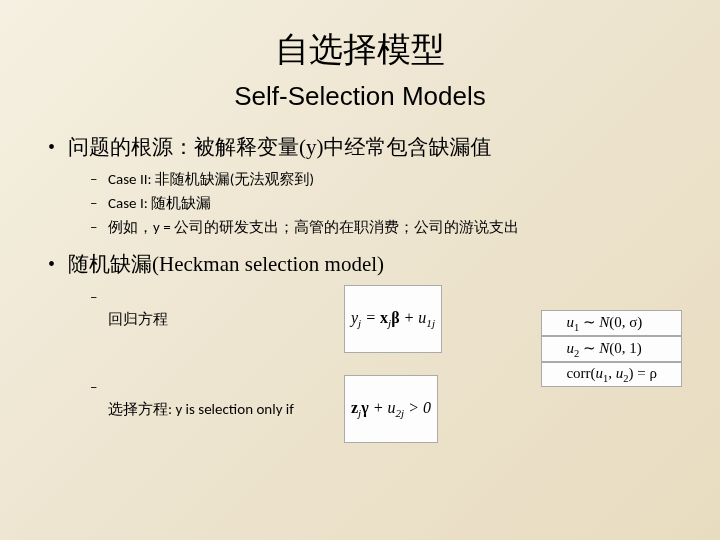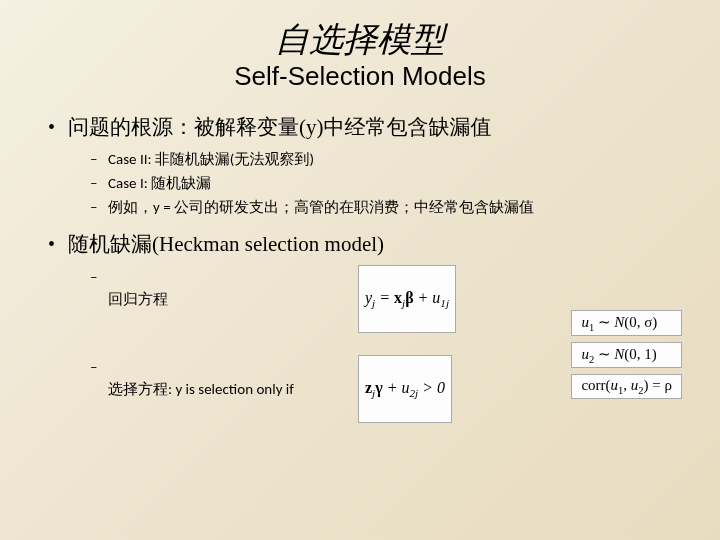--- a/index.html
+++ b/index.html
@@ -20,23 +20,22 @@
     box-sizing: border-box;
   }
   .title-block {
     text-align: center;
     margin-bottom: 20px;
   }
   .title-cn {
     font-size: 34px;
     font-family: "SimSun", serif;
     font-weight: 400;
-    margin: 0;
+    margin: 10px;
     line-height: 1.2;
-    font-style: italic;
   }
   .title-en {
     font-size: 26px;
     font-family: Liberation Sans, sans-serif;
     margin: 0;
     line-height: 1.2;
   }
   ul.top {
     list-style: none;
     padding: 0;
@@ -72,21 +71,21 @@
   }
   ul.sub > li::before {
     content: "–";
     position: absolute;
     left: 22px;
     top: 0;
   }
   .eq-row {
     display: flex;
     align-items: center;
-    gap: 30px;
+    gap: 16px;
   }
   .eq-row .label {
     min-width: 220px;
   }
   .formula {
     font-family: "Times New Roman", serif;
     font-size: 16px;
     font-style: italic;
     border: 1px solid #aaa;
     background: #fdfdfd;
@@ -98,22 +97,22 @@
   .side-box {
     position: absolute;
     right: 38px;
     top: 310px;
     font-family: "Times New Roman", serif;
     font-size: 15px;
   }
   .side-box .line {
     border: 1px solid #aaa;
     background: #fdfdfd;
-    padding: 2px 9px;
-    margin-bottom: 6px;
+    padding: 2px 24px;
+    margin-bottom: 0;
     white-space: nowrap;
   }
   .side-box .it { font-style: italic; }
   .spaced ul.sub > li {
     margin-bottom: 22px;
   }
   sub { font-size: 0.7em; }
 </style>
 </head>
 <body>
@@ -123,21 +122,21 @@
     <div class="title-cn">自选择模型</div>
     <div class="title-en">Self-Selection Models</div>
   </div>
 
   <ul class="top">
     <li>
       <span>问题的根源：被解释变量(y)中经常包含缺漏值</span>
       <ul class="sub">
         <li>Case II: 非随机缺漏(无法观察到)</li>
         <li>Case I: 随机缺漏</li>
-        <li>例如，y = 公司的研发支出；高管的在职消费；中经常包含缺漏值</li>
+        <li>例如，y = 公司的研发支出；高管的在职消费；公司的游说支出</li>
       </ul>
     </li>
     <li class="spaced">
       <span>随机缺漏(Heckman selection model)</span>
       <ul class="sub">
         <li>
           <div class="eq-row">
             <span class="label">回归方程</span>
             <span class="formula"><i>y<sub>j</sub></i> = <span class="bf">x</span><i><sub>j</sub></i><span class="bf">β</span> + <i>u</i><sub>1<i>j</i></sub></span>
           </div>

